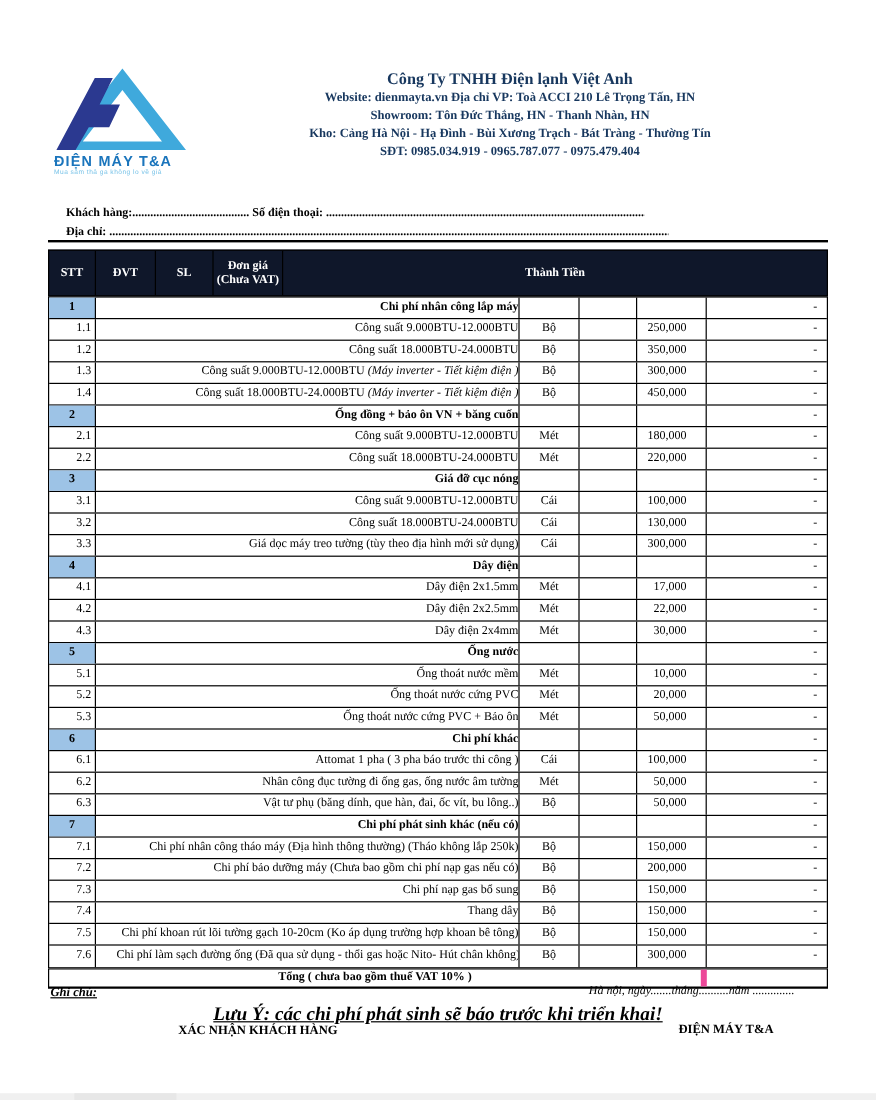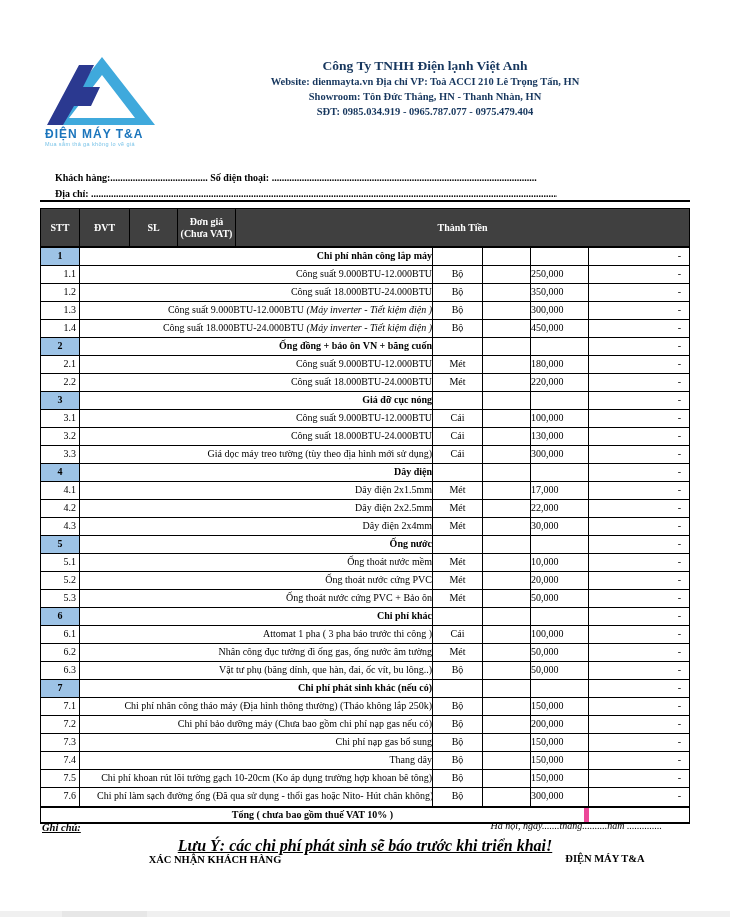--- a/index.html
+++ b/index.html
@@ -31,24 +31,24 @@
   .rule{position:absolute;left:40px;top:200px;width:650px;height:2px;background:#000;}
 
   
   .tablewrap{position:absolute;left:40px;top:208px;width:650px;font-size:10px;}
   .c{box-sizing:border-box;border-right:1px solid #000;overflow:hidden;white-space:nowrap;}
   .c:last-child{border-right:none;}
   .stt{width:39px;flex:none;text-align:center;}
   .name{width:353px;flex:none;text-align:right;padding-left:17px;}
   .dvt{width:50px;flex:none;text-align:center;}
   .sl{width:48px;flex:none;text-align:center;}
-  .price{width:58px;flex:none;padding-right:3px;}
+  .price{width:58px;flex:none;text-align:right;padding-right:16px;}
   .amt{flex:1;text-align:right;padding-right:8px;}
 
-  .thead{display:flex;height:39px;background:#404040;border:1px solid #000;
+  .thead{display:flex;height:39px;background:#0f172a;border:1px solid #000;
          box-sizing:border-box;color:#fff;font-weight:bold;}
   .thead .c{display:flex;flex-direction:column;align-items:center;justify-content:center;
             line-height:12px;}
   .thead .name,.thead .price,.thead .amt{text-align:center;padding:0;}
 
   .tbody{border:1px solid #000;box-sizing:border-box;}
   .trow{display:flex;height:18px;border-bottom:1px solid #000;box-sizing:border-box;}
   .trow:last-child{border-bottom:none;}
   .trow .c{line-height:16px;}
   .trow.sec .stt{background:#9DC3E6;font-weight:bold;}
@@ -87,20 +87,21 @@
       <path d="M34,9 L49,9 L38,31 L55,31 L46,50 L29,50 L18,69 L2,69 Z" fill="#2B3990"></path>
     </svg>
     <div class="brand-word">ĐIỆN MÁY T&amp;A</div>
     <div class="brand-tag">Mua sắm thả ga không lo về giá</div>
   </div>
 
   <div class="co-block">
     <div class="co-name">Công Ty TNHH Điện lạnh Việt Anh</div>
     <div class="co-line">Website: dienmayta.vn   Địa chỉ VP: Toà ACCI 210 Lê Trọng Tấn, HN</div>
     <div class="co-line">Showroom: Tôn Đức Thắng, HN - Thanh Nhàn, HN</div>
+    <div class="co-line">Kho: Cảng Hà Nội - Hạ Đình - Bùi Xương Trạch - Bát Tràng - Thường Tín</div>
     <div class="co-line">SĐT: 0985.034.919 - 0965.787.077 - 0975.479.404</div>
   </div>
 
 
   <div class="cust cust1">Khách hàng:....................................... Số điện thoại: ............................................................................................................</div>
   <div class="cust cust2">Địa chỉ:  ...............................................................................................................................................................................................................</div>
 
   <div class="rule"></div>
 
   <div class="tablewrap">

